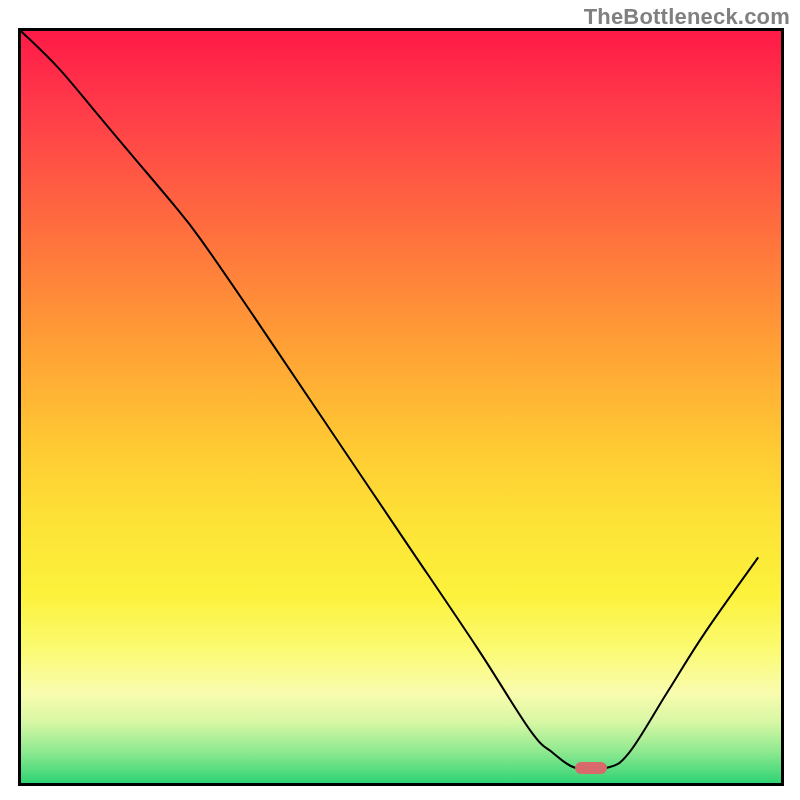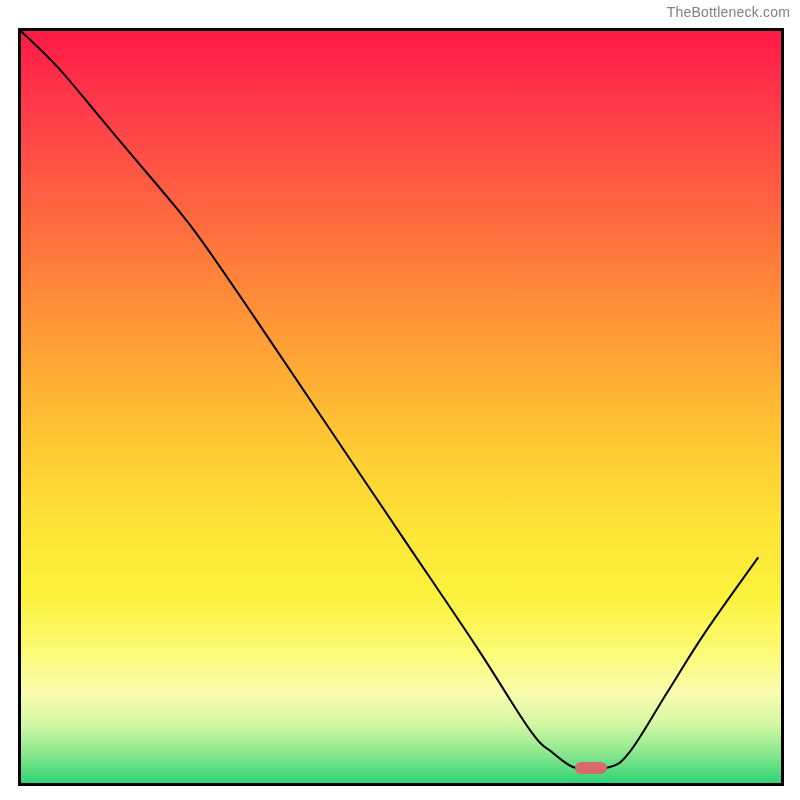--- a/index.html
+++ b/index.html
@@ -16,22 +16,22 @@
     position: relative;
     width: 800px;
     height: 800px;
   }
 
   .watermark {
     position: absolute;
     top: 4px;
     right: 10px;
     color: #808080;
-    font-size: 14px;
-    font-weight: 400;
+    font-size: 22px;
+    font-weight: 700;
     letter-spacing: 0.2px;
     z-index: 40;
   }
 
   .plot-frame {
     position: absolute;
     left: 18px;
     top: 28px;
     width: 766px;   
     height: 758px;  

